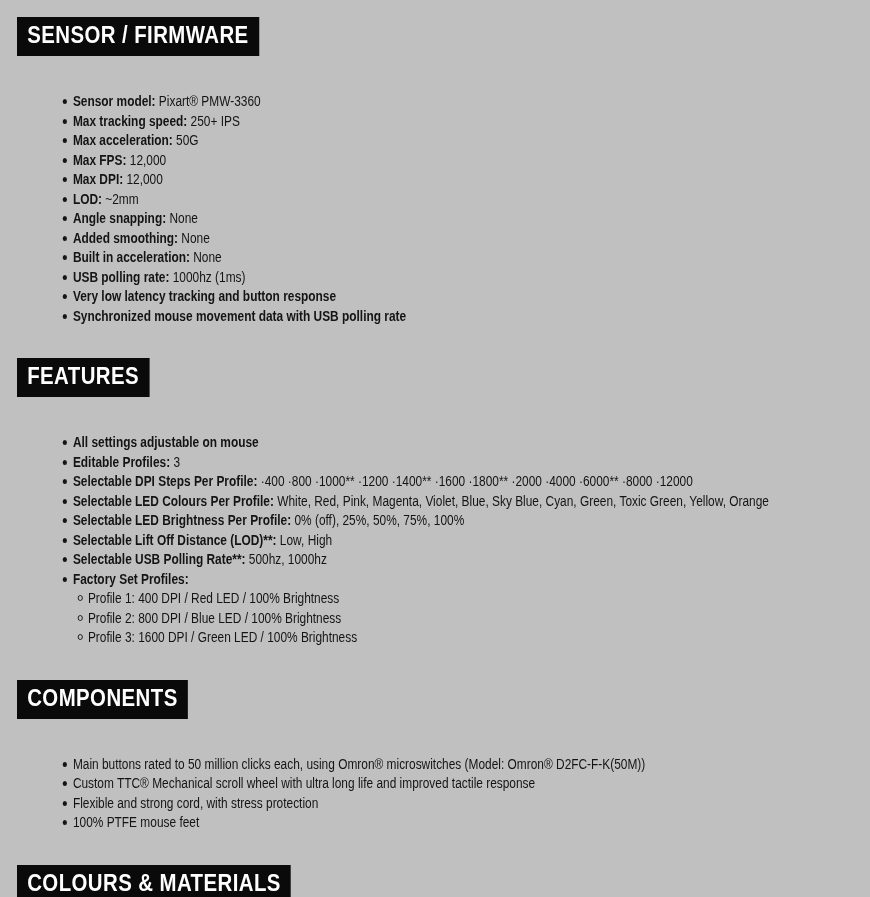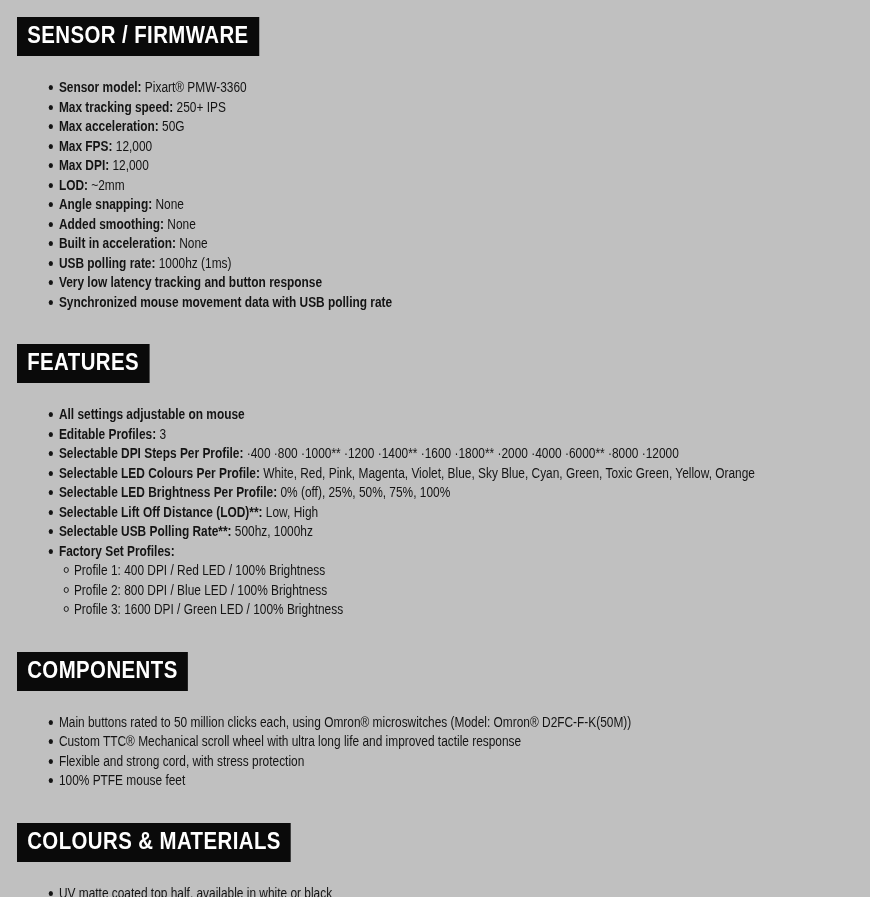--- a/index.html
+++ b/index.html
@@ -28,21 +28,21 @@
     color: #ffffff;
     font-size: 24px;
     font-weight: bold;
     letter-spacing: 0.5px;
     transform: scaleX(0.85);
     transform-origin: 0 50%;
     white-space: nowrap;
   }
   .item-list {
     list-style: none;
-    margin: 2px;
+    margin: 16px;
     padding: 0 0 0 28px;
     font-size: 14px;
     line-height: 19.5px;
   }
   .item-list li {
     position: relative;
     padding-left: 14px;
     white-space: nowrap;
     transform: scaleX(0.85);
     transform-origin: 0 0;

